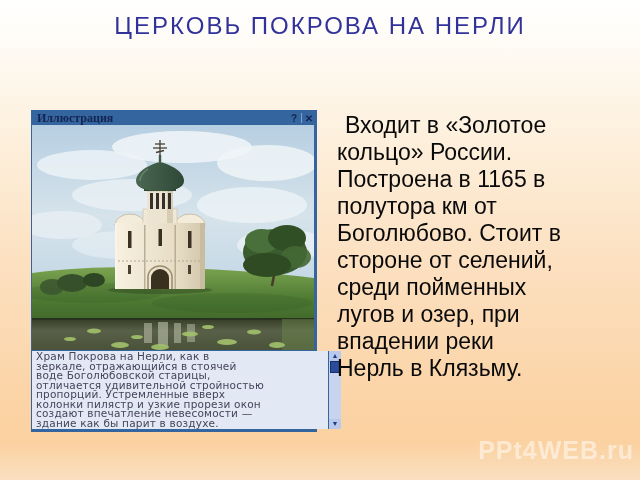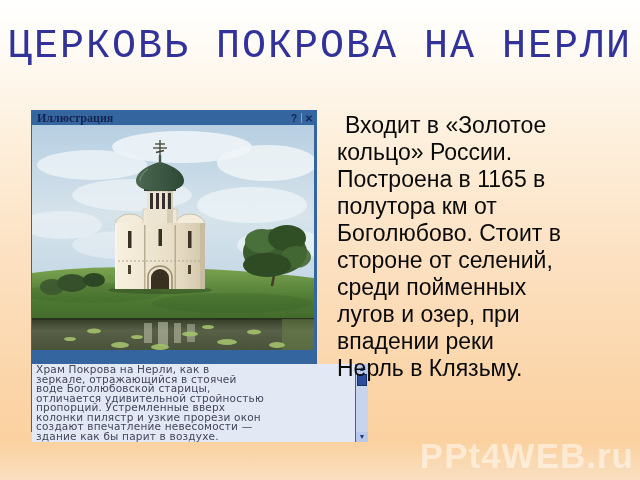--- a/index.html
+++ b/index.html
@@ -2,44 +2,44 @@
 <html><head>
 <meta charset="utf-8">
 <style>
   html,body { margin:0; padding:0; }
   .slide {
     position:relative; width:640px; height:480px; overflow:hidden;
     font-family:"Liberation Sans", sans-serif;
     background:linear-gradient(180deg,#ffffff 0%,#fffdf9 6%,#fdf0dd 28%,#fce0c0 55%,#fbd5a9 80%,#fbd1a0 92%,#f9dfc0 100%);
   }
   .title {
-    position:absolute; top:24px; left:0; right:0; text-align:center;
-    font-size:40px; letter-spacing:2px; color:#32329b; font-weight:400;font-family:Liberation Mono, monospace;
+    position:absolute; top:12px; left:0; right:0; text-align:center;
+    font-size:24px; letter-spacing:2px; color:#32329b; font-weight:400;
   }
   
   .window {
     position:absolute; left:31px; top:110px; width:286px; height:322px;
     background:#35659f; box-sizing:border-box; padding:1px;
   }
   .titlebar { height:14px; display:flex; align-items:center; }
   .titlebar-title {
     flex:1; font-family:"Liberation Serif", serif; font-weight:bold;
     font-size:12px; line-height:14px; color:#132452; padding-left:5px;
     white-space:nowrap; overflow:hidden;
   }
   .tb-btn {
     width:14px; height:13px; font-size:10px; font-weight:bold; color:#132452;
     text-align:center; line-height:13px; cursor:default;
   }
   .tb-sep { width:1px; height:10px; background:#7fa3c9; }
   .photo { display:block; width:282px; height:225px; background:#c8d9e6; }
   
   .caption {
-    position:relative; width:336px; height:78px; background:#e3e8f5;
-    margin-top:14px; box-sizing:border-box; overflow:hidden;
+    position:relative; width:309px; height:78px; background:#e3e8f5;
+    margin-top:1px; box-sizing:border-box; overflow:hidden;
   }
   .caption-text {
     padding:1px 16px 0 4px; font-family:"DejaVu Sans", sans-serif;
     font-size:10.5px; line-height:9.5px; letter-spacing:0.2px;
     color:#44445a; white-space:pre-line;
   }
   .scrollbar {
     position:absolute; top:0; right:0; bottom:0; width:13px;
     background:#c8d3ee; border-left:1px solid #35659f; box-sizing:border-box;
   }
@@ -53,21 +53,21 @@
     position:absolute; top:10px; left:1px; right:1px; height:12px;
     background:#2b4c9b; border:1px solid #17306b; box-sizing:border-box;
   }
   
   .body-text {
     position:absolute; left:337px; top:112px; width:278px;
     font-size:23px; line-height:27px; color:#0a0a0a;
     white-space:pre-line; text-indent:8px;
   }
   .watermark {
-    position:absolute; top:436px; right:6px; font-size:35px; font-weight:bold;
+    position:absolute; top:436px; right:6px; font-size:25px; font-weight:bold;
     letter-spacing:1px; color:rgba(255,252,245,0.55);
   }
 </style>
 </head>
 <body>
 
 <div class="slide">
 
   <div class="title">ЦЕРКОВЬ ПОКРОВА НА НЕРЛИ</div>
 

